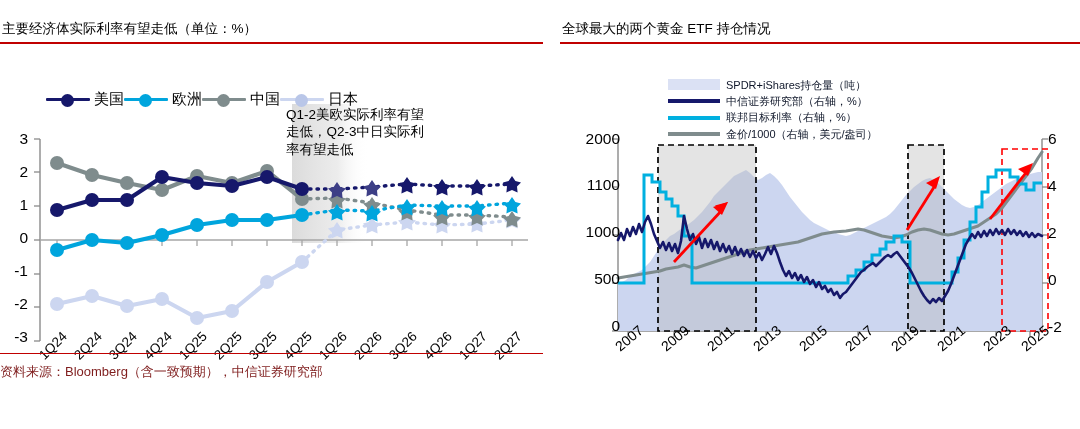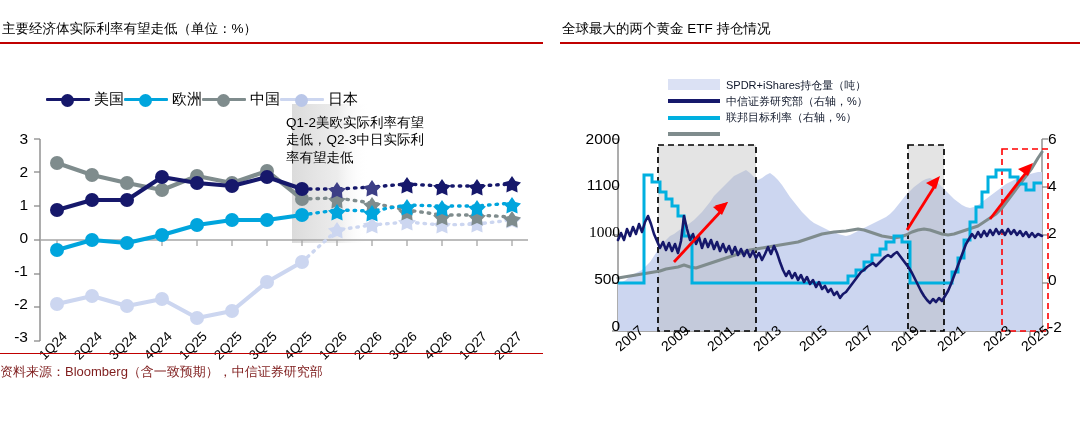--- a/index.html
+++ b/index.html
@@ -42,21 +42,21 @@
   .lg-mark { position:relative; width:44px; height:14px; display:inline-block; }
   .lg-mark i.bar {
     position:absolute; left:0; top:6px; width:44px; height:3.2px; border-radius:1px; display:block;
   }
   .lg-mark i.dot {
     position:absolute; left:15px; top:1.5px; width:13px; height:13px; border-radius:50%; display:block;
   }
 
   .annot {
     position:absolute; top:62px; left:286px; width:150px;
-    font-size:13.5px; line-height:17.5px; color:#000;margin-top:8px;
+    font-size:13.5px; line-height:17.5px; color:#000;
   }
 
   .legend-r {
     position:absolute; top:33px; left:108px; width:400px;
     font-size:11px; line-height:16.4px; color:#0f172a;
   }
   .lr-row { display:flex; align-items:center; gap:6px; white-space:nowrap; height:16.4px;}
   .lr-mark { width:52px; height:9px; display:inline-block; flex:0 0 52px; }
   .lr-mark.area { height:11px; }
   .lr-mark.line { height:0; border-top:4px solid #000; }
@@ -302,26 +302,27 @@
         <div class="lr-row">
           <span class="lr-mark line" style="border-top-color:#16186b"></span>
           <span>中信证券研究部（右轴，%）</span>
         </div>
         <div class="lr-row">
           <span class="lr-mark line" style="border-top-color:#00b0e0"></span>
           <span>联邦目标利率（右轴，%）</span>
         </div>
         <div class="lr-row">
           <span class="lr-mark line" style="border-top-color:#7f8c8d"></span>
+          <span>金价/1000（右轴，美元/盎司）</span>
         </div>
       </div>
 
       <div class="ytick" style="left:0px; top:86px;  width:60px;">2000</div>
       <div class="ytick" style="left:0px; top:132px; width:60px;">1100</div>
-      <div class="ytick" style="left:0px; top:179px; width:60px;font-family:Liberation Serif, serif;">1000</div>
+      <div class="ytick" style="left:0px; top:179px; width:60px;">1000</div>
       <div class="ytick" style="left:0px; top:226px; width:60px;">500</div>
       <div class="ytick" style="left:0px; top:273px; width:60px;">0</div>
 
       <div class="y2tick" style="left:488px; top:86px;">6</div>
       <div class="y2tick" style="left:488px; top:133px;">4</div>
       <div class="y2tick" style="left:488px; top:180px;">2</div>
       <div class="y2tick" style="left:488px; top:227px;">0</div>
       <div class="y2tick" style="left:488px; top:274px;">-2</div>
 
       <svg width="520" height="340" viewBox="0 0 520 340">

